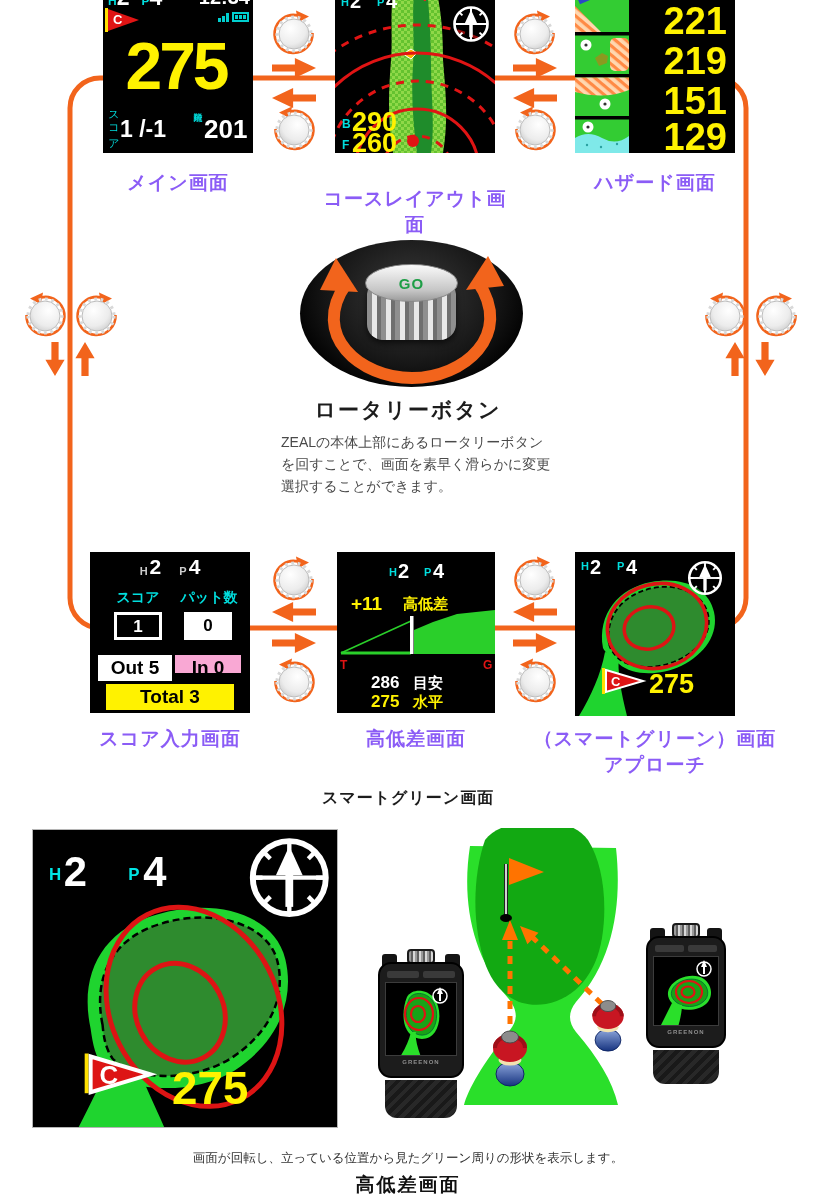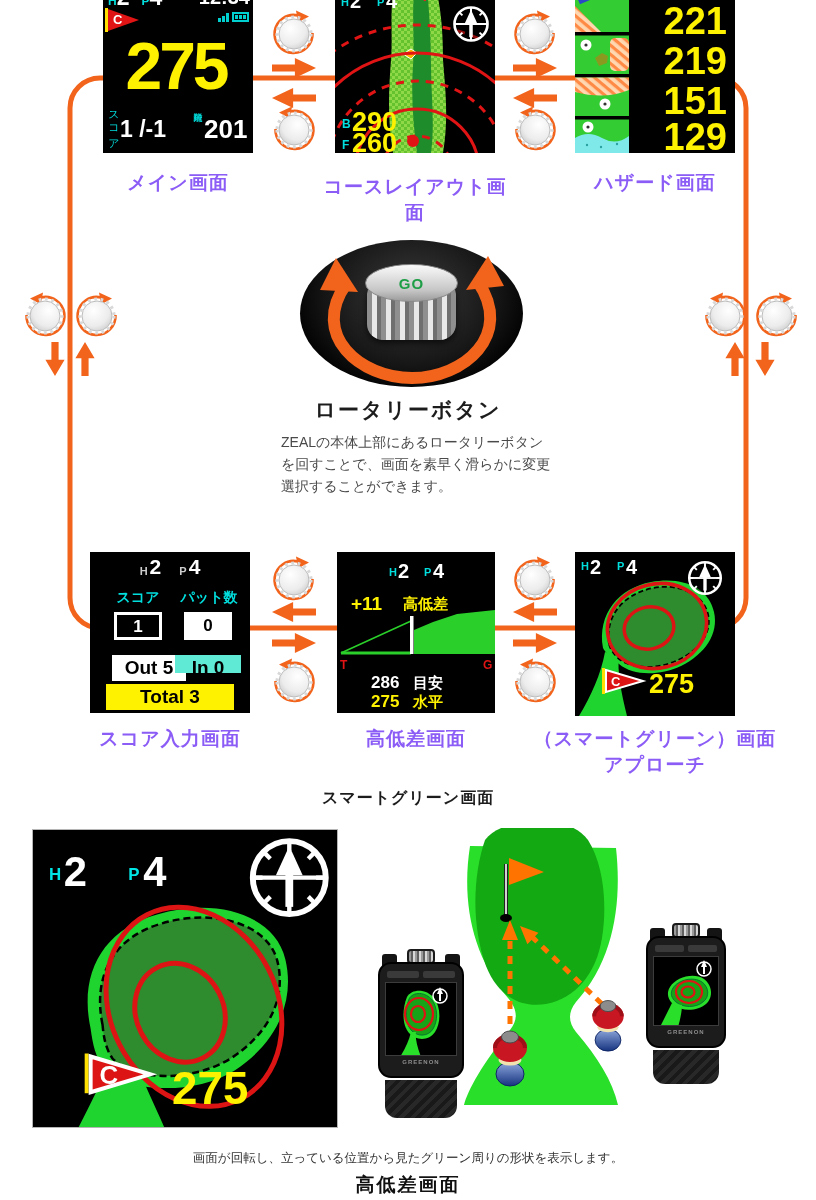--- a/index.html
+++ b/index.html
@@ -153,21 +153,21 @@
       <text x="6" y="20" fill="#00DEDE" font-size="11">H</text>
       <text x="15" y="22" fill="#fff" font-size="20">2</text>
       <text x="42" y="20" fill="#00DEDE" font-size="11">P</text>
       <text x="51" y="22" fill="#fff" font-size="20">4</text>
       <text x="7" y="142" fill="#00DEDE" font-size="12">B</text>
       <text x="17" y="145" fill="#FFF200" font-size="27">290</text>
       <text x="7" y="163" fill="#00DEDE" font-size="12">F</text>
       <text x="17" y="166" fill="#FFF200" font-size="27">260</text>
     </g>
   </svg>
-  <div class="slabel" style="left:315px;width:200px;top:174px">コースレイアウト画面</div>
+  <div class="slabel" style="left:315px;width:200px;top:186px">コースレイアウト画面</div>
 
   <svg class="screen" style="left:575px;top:-14px" width="160" height="167" viewBox="0 0 160 167">
     <rect width="160" height="167" fill="#000"></rect>
     <g>
       <rect width="54" height="46" fill="#33CC33"></rect>
       <path d="M0,20 L26,46 L0,46 Z" fill="url(#bkpat)"></path>
       <line x1="4" y1="16" x2="50" y2="-4" stroke="#2B46C8" stroke-width="5"></line>
       <rect y="46" width="54" height="3.5" fill="#000"></rect>
       <rect y="49.5" width="54" height="38.5" fill="#33CC33"></rect>
       <rect x="35" y="52" width="19" height="33" rx="5" fill="url(#bkpat)"></rect>
@@ -259,22 +259,22 @@
       <span style="color:#ccc;font-size:11px;font-weight:bold">H</span>
       <span style="color:#fff;font-size:21px;font-weight:bold;line-height:20px">2</span>
       <span style="width:14px"></span>
       <span style="color:#ccc;font-size:11px;font-weight:bold">P</span>
       <span style="color:#fff;font-size:21px;font-weight:bold;line-height:20px">4</span>
     </div>
     <div class="abs cyan" style="left:16px;width:64px;top:37px;text-align:center;font-size:14px;font-weight:bold">スコア</div>
     <div class="abs cyan" style="left:84px;width:70px;top:37px;text-align:center;font-size:14px;font-weight:bold">パット数</div>
     <div class="abs" style="left:24px;top:60px;width:48px;height:28px;border:3px solid #fff;color:#fff;font-size:17px;font-weight:bold;text-align:center;line-height:23px">1</div>
     <div class="abs" style="left:94px;top:60px;width:48px;height:28px;background:#fff;color:#000;font-size:17px;font-weight:bold;text-align:center;line-height:28px">0</div>
-    <div class="abs" style="left:22px;top:103px;width:74px;height:26px;background:#fff;color:#000;font-size:19px;font-weight:bold;text-align:center;line-height:26px">Out 5</div>
-    <div class="abs" style="left:85px;top:103px;width:66px;height:18px;background:#5eead4;color:#000;font-size:19px;font-weight:bold;text-align:center;line-height:26px">In 0</div>
+    <div class="abs" style="left:8px;top:103px;width:74px;height:26px;background:#fff;color:#000;font-size:19px;font-weight:bold;text-align:center;line-height:26px">Out 5</div>
+    <div class="abs" style="left:85px;top:103px;width:66px;height:18px;background:#f9a8d4;color:#000;font-size:19px;font-weight:bold;text-align:center;line-height:26px">In 0</div>
     <div class="abs" style="left:16px;top:132px;width:128px;height:26px;background:#FFF200;color:#000;font-size:19px;font-weight:bold;text-align:center;line-height:26px">Total 3</div>
   </div>
   <div class="slabel" style="left:80px;width:180px;top:726px">スコア入力画面</div>
 
   <svg class="screen" style="left:337px;top:552px" width="158" height="161" viewBox="0 0 158 161">
     <rect width="158" height="161" fill="#000"></rect>
     <g font-weight="bold">
       <text x="52" y="24" fill="#00DEDE" font-size="11">H</text>
       <text x="61" y="26" fill="#fff" font-size="20">2</text>
       <text x="87" y="24" fill="#00DEDE" font-size="11">P</text>

